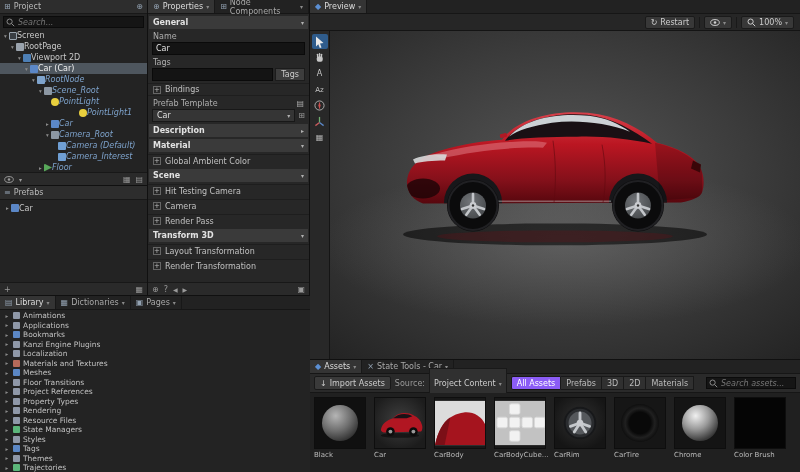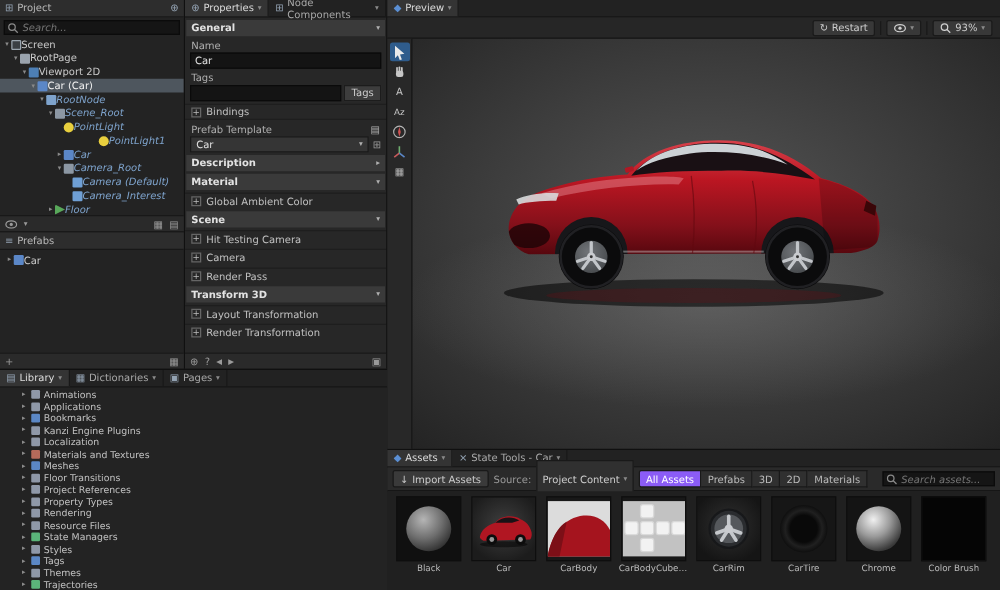--- a/index.html
+++ b/index.html
@@ -85,40 +85,40 @@
   .vsep { width:1px; height:11px; background:#191919; }
   .viewwrap { flex:1; display:flex; min-height:0; }
   .toolstrip { width:20px; flex:none; background:#282828; border-right:1px solid #151515; display:flex;
                flex-direction:column; align-items:center; padding-top:3px; gap:1px; }
   .tool { width:16px; height:15px; display:flex; align-items:center; justify-content:center; border-radius:2px; }
   .tool.active { background:#2f5c8c; }
   .canvas { flex:1; min-width:0; }
   .canvas svg { display:block; width:100%; height:100%; }
 
   .liblist { flex:1; overflow:hidden; padding-top:1px; min-height:0; }
-  .librow { height:9.5px; display:flex; align-items:center; gap:3px; padding-left:16px; }
+  .librow { height:9.5px; display:flex; align-items:center; gap:3px; padding-left:4px; }
   .librow .caretc { width:6px; }
   .libicon { width:7px; height:7px; border-radius:1px; flex:none; }
   .liblabel { font-size:7.5px; color:#c0c0c0; white-space:nowrap; }
 
   .atoolbar { height:19px; flex:none; display:flex; align-items:center; gap:4px; padding:0 4px;
               background:#2a2a2a; border-bottom:1px solid #161616; }
   .abtn { height:14px; display:flex; align-items:center; gap:3px; background:#3a3a3a; border:1px solid #191919;
           border-radius:2px; padding:0 5px; font-size:8px; color:#ccc; }
   .srclabel { color:#999; font-size:8px; }
   .srcdrop { height:31px; display:flex; align-items:center; gap:3px; background:#303030; border:1px solid #191919;
              padding:0 4px; font-size:8px; color:#ccc; }
   .filtergrp { display:flex; }
   .fbtn { height:14px; display:flex; align-items:center; padding:0 5px; background:#303030;
           border:1px solid #191919; border-left:none; font-size:8px; color:#bbb; }
   .fbtn.first { border-left:1px solid #191919; border-radius:2px 0 0 2px; }
   .fbtn.active { background:#8b5cf6; color:#fff; }
   .asearch { margin-left:auto; position:relative; width:90px; }
   .agrid { flex:1; display:flex; gap:2px; padding:4px; overflow:hidden; background:#202020; min-height:0; }
-  .acard { width:58px; flex:none; display:flex; flex-direction:column; align-items:center; gap:2px; }
+  .acard { width:58px; flex:none; display:flex; flex-direction:column; align-items:flex-start; gap:2px; }
   .thumb { width:52px; height:52px; background:#181818; border:1px solid #0e0e0e; position:relative; overflow:hidden;
            display:flex; align-items:center; justify-content:center; flex:none; }
   .alabel { font-size:7px; color:#bbb; max-width:56px; overflow:hidden; text-overflow:ellipsis; white-space:nowrap; }
   .thumb.t-sphere-gray { background:#101010; }
   .thumb.t-sphere-gray::before { content:""; width:36px; height:36px; border-radius:50%;
     background:radial-gradient(circle at 38% 30%, #b5b5b5, #6e6e6e 45%, #2e2e2e 80%, #1a1a1a); }
   .thumb.t-sphere-chrome { background:#141414; }
   .thumb.t-sphere-chrome::before { content:""; width:36px; height:36px; border-radius:50%;
     background:radial-gradient(circle at 38% 30%, #f0f0f0, #9a9a9a 40%, #3a3a3a 75%, #222); }
   .thumb.t-tire { background:#161616; }
@@ -478,21 +478,21 @@
               <circle cx="5" cy="3.5" r="1.3" fill="#cfcfcf"></circle>
             </svg>
           <span class="caret">▾</span>
         </div>
         <div class="vsep"></div>
         <div class="pvbtn">
           <svg width="9" height="9" viewBox="0 0 9 9">
               <circle cx="3.6" cy="3.6" r="2.6" fill="none" stroke="#cfcfcf"></circle>
               <line x1="5.6" y1="5.6" x2="8.2" y2="8.2" stroke="#cfcfcf"></line>
             </svg>
-          <span>93%</span>
+          <span>100%</span>
           <span class="caret">▾</span>
         </div>
       </div>
       <div class="viewwrap">
         <div class="toolstrip">
           <div class="tool active">
               <svg width="11" height="12" viewBox="0 0 11 12">
                 <path d="M2,0.5 L9.5,7 L6,7.5 L7.5,11.5 L5.8,12 L4.3,8.2 L2,10.5 Z" fill="#eaeaea"></path>
               </svg>
             </div>

